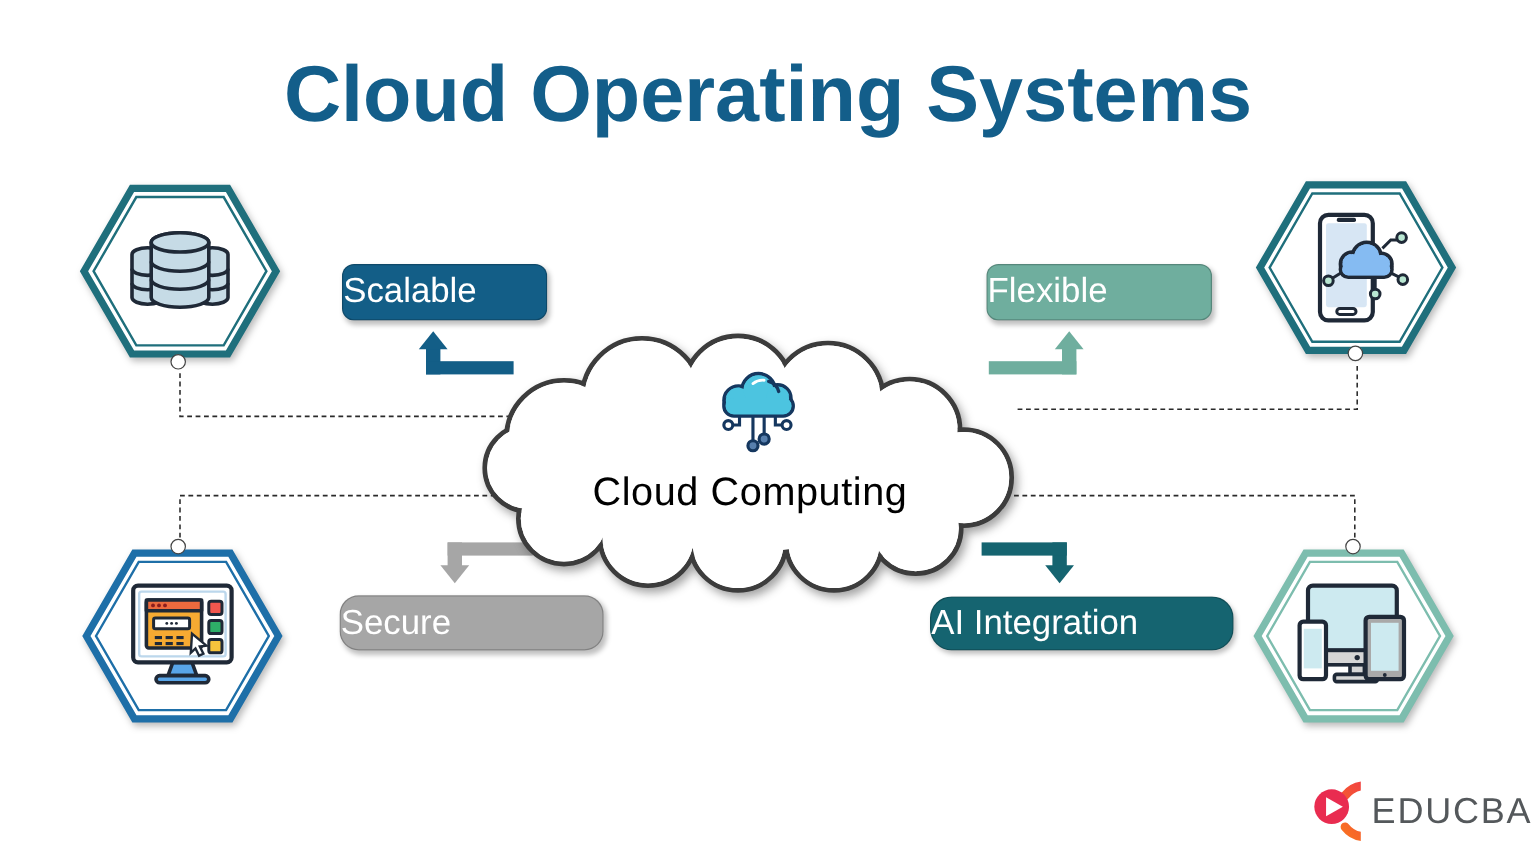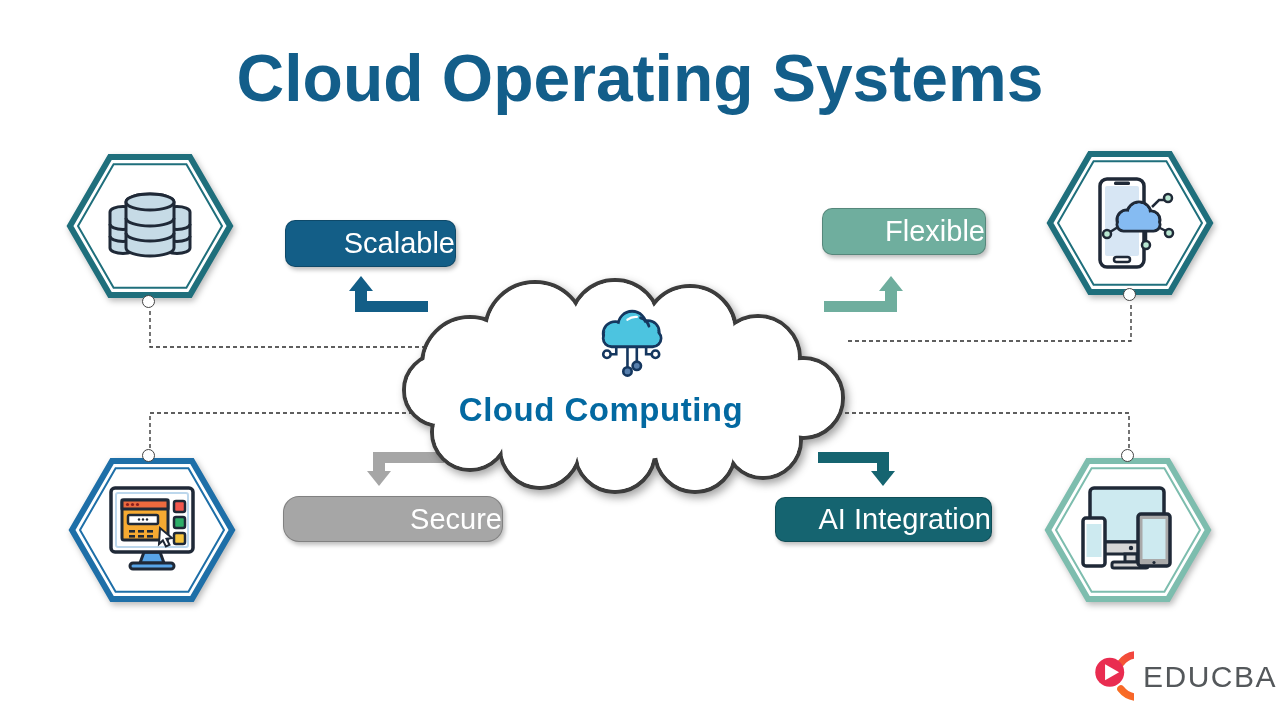--- a/index.html
+++ b/index.html
@@ -16,30 +16,30 @@
   .dash{fill:none;stroke:#2a2a2a;stroke-width:1.3;stroke-dasharray:4 3;}
   .arrow-scalable{fill:var(--scalable);} .arrow-flexible{fill:var(--flexible);}
   .arrow-secure{fill:var(--secure);} .arrow-ai{fill:var(--ai);}
   .hex{position:absolute;filter:drop-shadow(2px 3px 3px rgba(0,0,0,.28));}
   .hex polygon.outer{fill:#fff;stroke-width:6;}
   .hex polygon.inner{fill:none;stroke-width:2;}
   .hex-tl polygon{stroke:var(--hex-tl);} .hex-tr polygon{stroke:var(--hex-tr);}
   .hex-bl polygon{stroke:var(--hex-bl);} .hex-br polygon{stroke:var(--hex-br);}
   .icon{position:absolute;}
   .dot{position:absolute;width:13px;height:13px;border:1.6px solid #444;border-radius:50%;background:#fff;}
-  .badge{position:absolute;display:flex;align-items:center;justify-content:flex-end;
+  .badge{position:absolute;display:flex;align-items:center;justify-content:flex-start;
          color:#fff;font-size:29px;border-radius:10px;border:1.5px solid rgba(0,0,0,.22);
          box-shadow:2px 3px 4px rgba(0,0,0,.25);}
   .badge-scalable{background:var(--scalable);} .badge-flexible{background:var(--flexible);}
   .badge-secure{background:var(--secure);border-radius:16px;} .badge-ai{background:var(--ai);}
   .cloud-svg{position:absolute;left:390px;top:265px;filter:drop-shadow(3px 4px 4px rgba(50,50,50,.45));}
   .cloud-svg .line{fill:#fff;stroke:var(--cloud-outline);stroke-width:4;}
   .cloud-svg .fillw{fill:#fff;}
-  .cloud-label{position:absolute;left:416px;top:391px;width:370px;text-align:center;
-               font-size:33px;font-weight:700;color:#0369a1;letter-spacing:.5px;}
+  .cloud-label{position:absolute;left:440px;top:391px;width:370px;text-align:center;
+               font-size:33px;font-weight:400;color:#000000;letter-spacing:.5px;}
   .logo{position:absolute;left:1078px;top:648px;display:flex;align-items:center;}
   .logo-text{font-size:30px;color:var(--logo-text);letter-spacing:1.5px;margin-left:9px;margin-top:1px;}
 </style>
 </head>
 <body>
 
 <div class="canvas">
 
   <div class="title">Cloud Operating Systems</div>
 
@@ -235,27 +235,27 @@
   </svg>
 
   <div class="dot" style="left:142px;top:295px;"></div>
   <div class="dot" style="left:1123px;top:288px;"></div>
   <div class="dot" style="left:142px;top:449px;"></div>
   <div class="dot" style="left:1121px;top:449px;"></div>
 
   <div class="badge badge-scalable" style="left:285px;top:220px;width:171px;height:47px;">
     <span>Scalable</span>
   </div>
-  <div class="badge badge-flexible" style="left:822px;top:208px;width:164px;height:47px;">
+  <div class="badge badge-flexible" style="left:822px;top:220px;width:188px;height:47px;">
     <span>Flexible</span>
   </div>
   <div class="badge badge-secure" style="left:283px;top:496px;width:220px;height:46px;">
     <span>Secure</span>
   </div>
-  <div class="badge badge-ai" style="left:775px;top:497px;width:217px;height:45px;">
+  <div class="badge badge-ai" style="left:775px;top:497px;width:253px;height:45px;border-radius:18px;">
     <span>AI Integration</span>
   </div>
 
   <div class="logo">
     <svg width="56" height="56" viewBox="0 0 60 60">
       <defs>
         <linearGradient id="lg" x1="0" y1="1" x2="1" y2="0">
           <stop offset="0" stop-color="#f97121"></stop>
             <stop offset="1" stop-color="#ee2f4f"></stop>
         </linearGradient>

